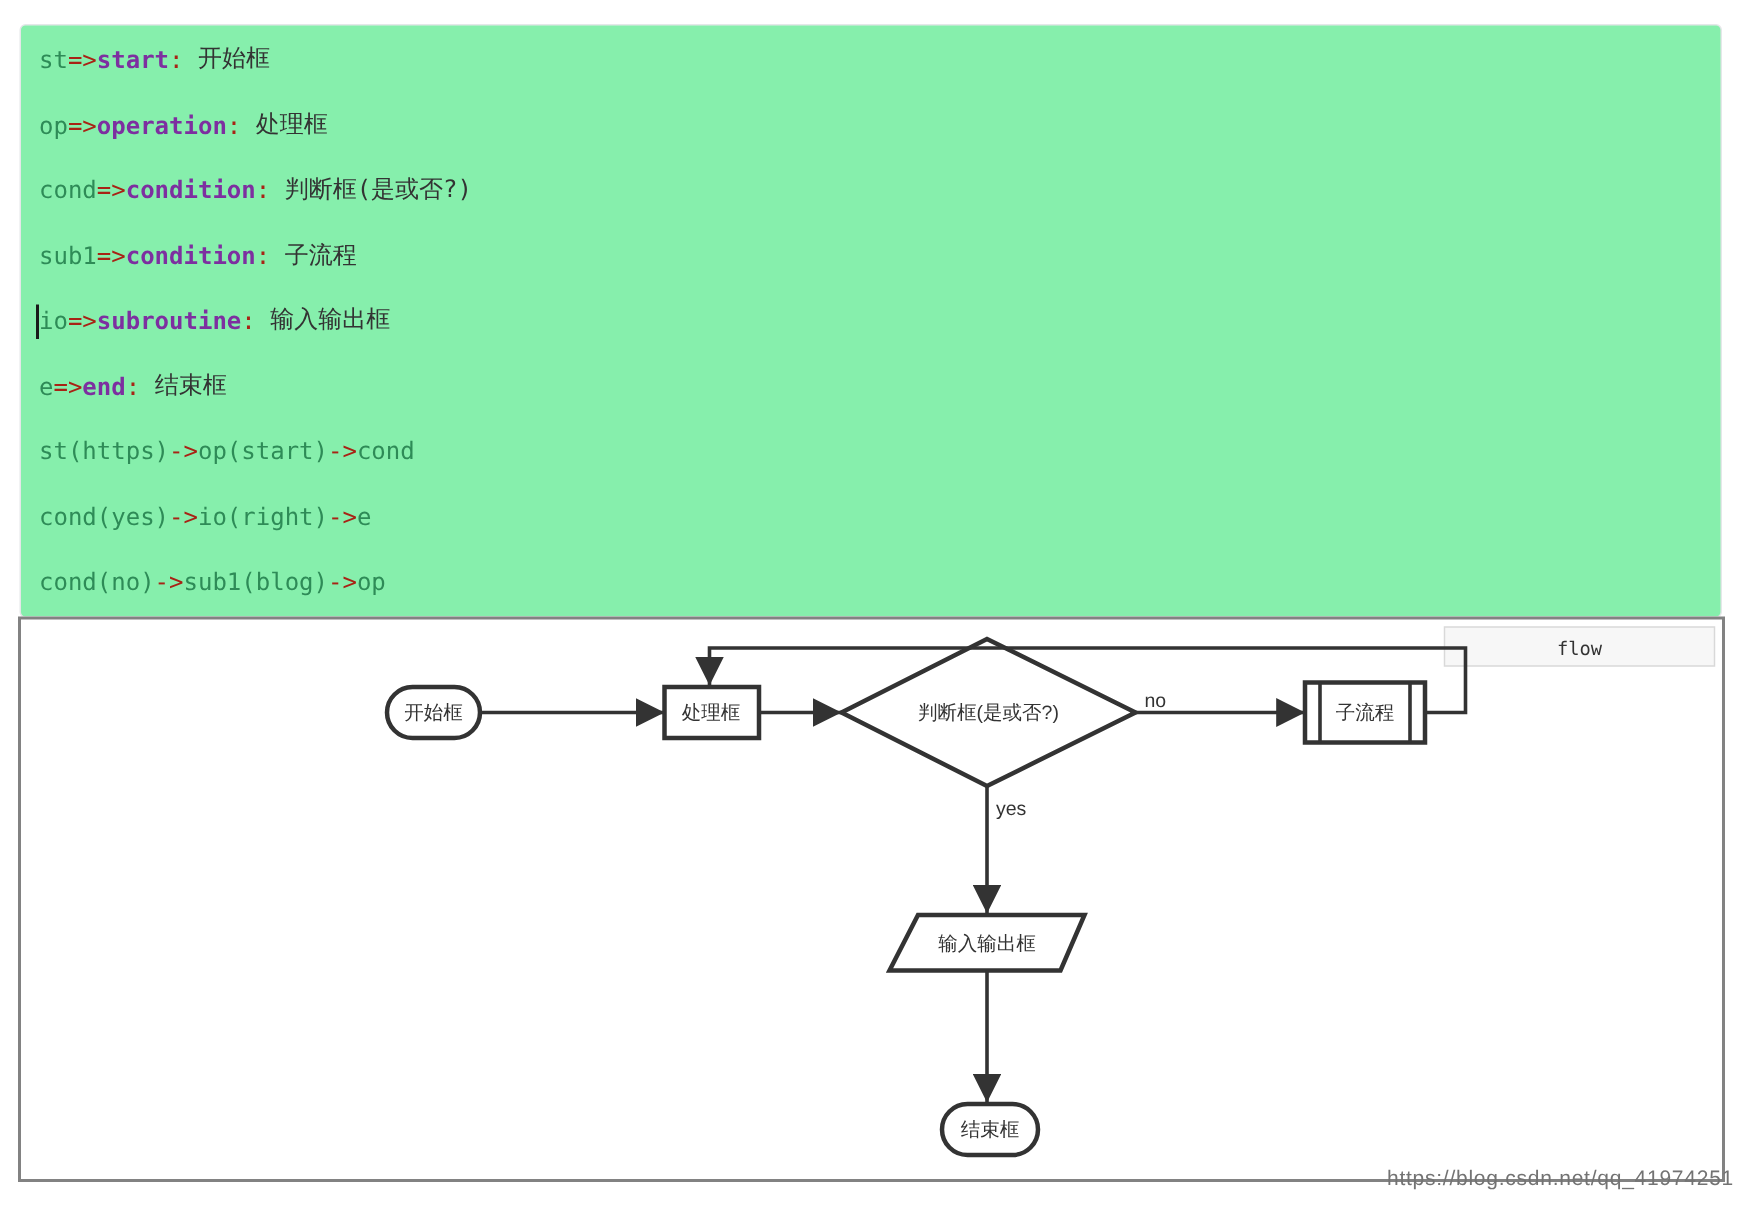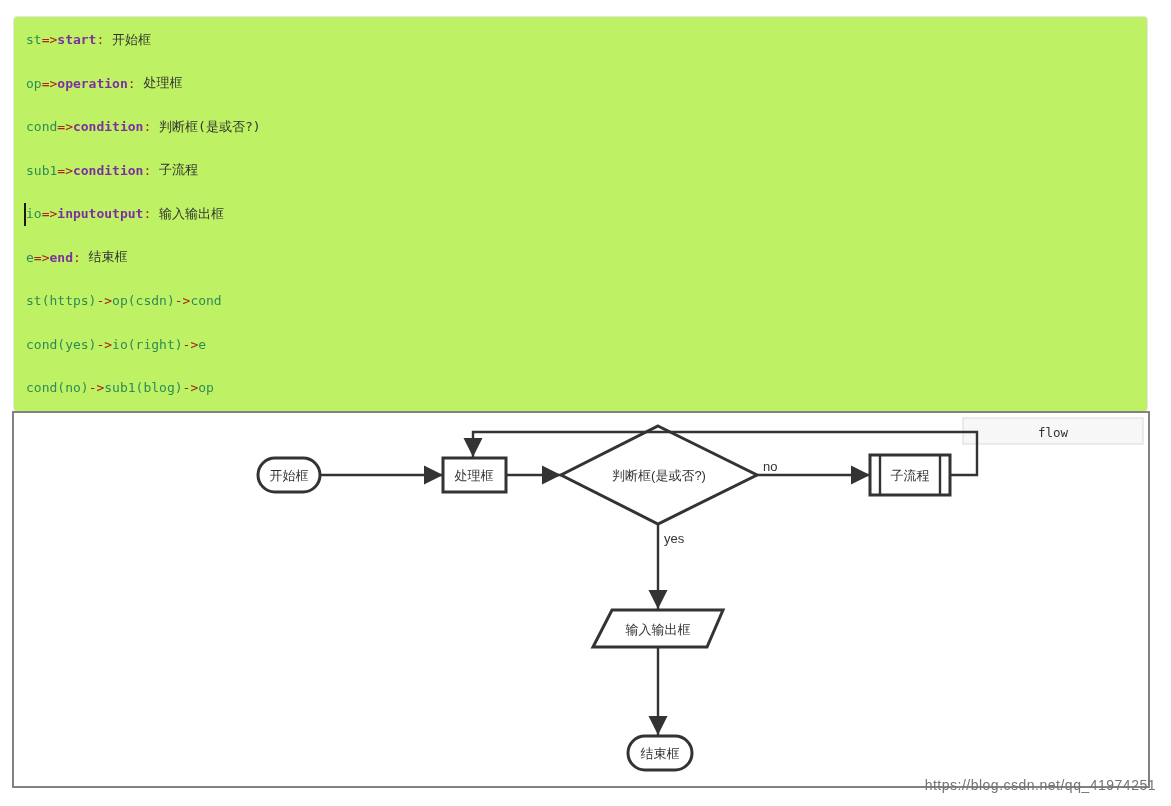--- a/index.html
+++ b/index.html
@@ -1,23 +1,23 @@
 <!DOCTYPE html>
 <html><head>
 <meta charset="utf-8">
 <style>
   html,body{margin:0;padding:0;width:1171px;height:806px;background:#ffffff;overflow:hidden;
     font-family:"Liberation Sans",sans-serif;}
 
   
   .code-block{
     position:absolute;left:13px;top:16px;width:1135px;box-sizing:border-box;
-    background:#bef264;border:1px solid #e5e7e9;border-radius:4px;
+    background:#86efac;border:1px solid #e5e7e9;border-radius:4px;
     padding:1px 12px;
-    font-family:"DejaVu Sans Mono","Liberation Mono",monospace;font-size:13px;color:#333;
+    font-family:"DejaVu Sans Mono","Liberation Mono",monospace;font-size:16px;color:#333;
   }
   .code-line{height:43.5px;display:flex;align-items:center;white-space:pre;}
   .tok-id{color:#2e8b57;}
   .tok-op{color:#a82315;}
   .tok-kw{color:#7d2fa0;font-weight:bold;text-align:center;}
   .tok-pn{color:#a82315;}
   .tok-tx{color:#333333;}
   .caret{position:absolute;left:24px;top:203px;width:1.5px;height:23px;background:#1a1a1a;}
 
   
@@ -42,23 +42,23 @@
   }
 </style>
 </head>
 <body>
 
 <div class="code-block">
     <div class="code-line"><span class="tok-id">st</span><span class="tok-op">=&gt;</span><span class="tok-kw">start</span><span class="tok-pn">:</span><span class="tok-tx"> 开始框</span></div>
     <div class="code-line"><span class="tok-id">op</span><span class="tok-op">=&gt;</span><span class="tok-kw">operation</span><span class="tok-pn">:</span><span class="tok-tx"> 处理框</span></div>
     <div class="code-line"><span class="tok-id">cond</span><span class="tok-op">=&gt;</span><span class="tok-kw">condition</span><span class="tok-pn">:</span><span class="tok-tx"> 判断框(是或否?)</span></div>
     <div class="code-line"><span class="tok-id">sub1</span><span class="tok-op">=&gt;</span><span class="tok-kw">condition</span><span class="tok-pn">:</span><span class="tok-tx"> 子流程</span></div>
-    <div class="code-line"><span class="tok-id">io</span><span class="tok-op">=&gt;</span><span class="tok-kw">inputoutput</span><span class="tok-pn">:</span><span class="tok-tx"> 输入输出框</span></div>
+    <div class="code-line"><span class="tok-id">io</span><span class="tok-op">=&gt;</span><span class="tok-kw">subroutine</span><span class="tok-pn">:</span><span class="tok-tx"> 输入输出框</span></div>
     <div class="code-line"><span class="tok-id">e</span><span class="tok-op">=&gt;</span><span class="tok-kw">end</span><span class="tok-pn">:</span><span class="tok-tx"> 结束框</span></div>
-    <div class="code-line"><span class="tok-id">st(https)</span><span class="tok-op">-&gt;</span><span class="tok-id">op(csdn)</span><span class="tok-op">-&gt;</span><span class="tok-id">cond</span></div>
+    <div class="code-line"><span class="tok-id">st(https)</span><span class="tok-op">-&gt;</span><span class="tok-id">op(start)</span><span class="tok-op">-&gt;</span><span class="tok-id">cond</span></div>
     <div class="code-line"><span class="tok-id">cond(yes)</span><span class="tok-op">-&gt;</span><span class="tok-id">io(right)</span><span class="tok-op">-&gt;</span><span class="tok-id">e</span></div>
     <div class="code-line"><span class="tok-id">cond(no)</span><span class="tok-op">-&gt;</span><span class="tok-id">sub1(blog)</span><span class="tok-op">-&gt;</span><span class="tok-id">op</span></div>
   </div>
 <div class="caret"></div>
 
 <div class="flow-panel">
   <svg width="1134" height="373" viewBox="0 0 1134 373">
     <defs>
       <marker id="arrow" viewBox="0 0 8 8" refX="8" refY="4" markerWidth="8" markerHeight="8" orient="auto">
         <path d="M0,0 L8,4 L0,8 z" fill="#333333"></path>

